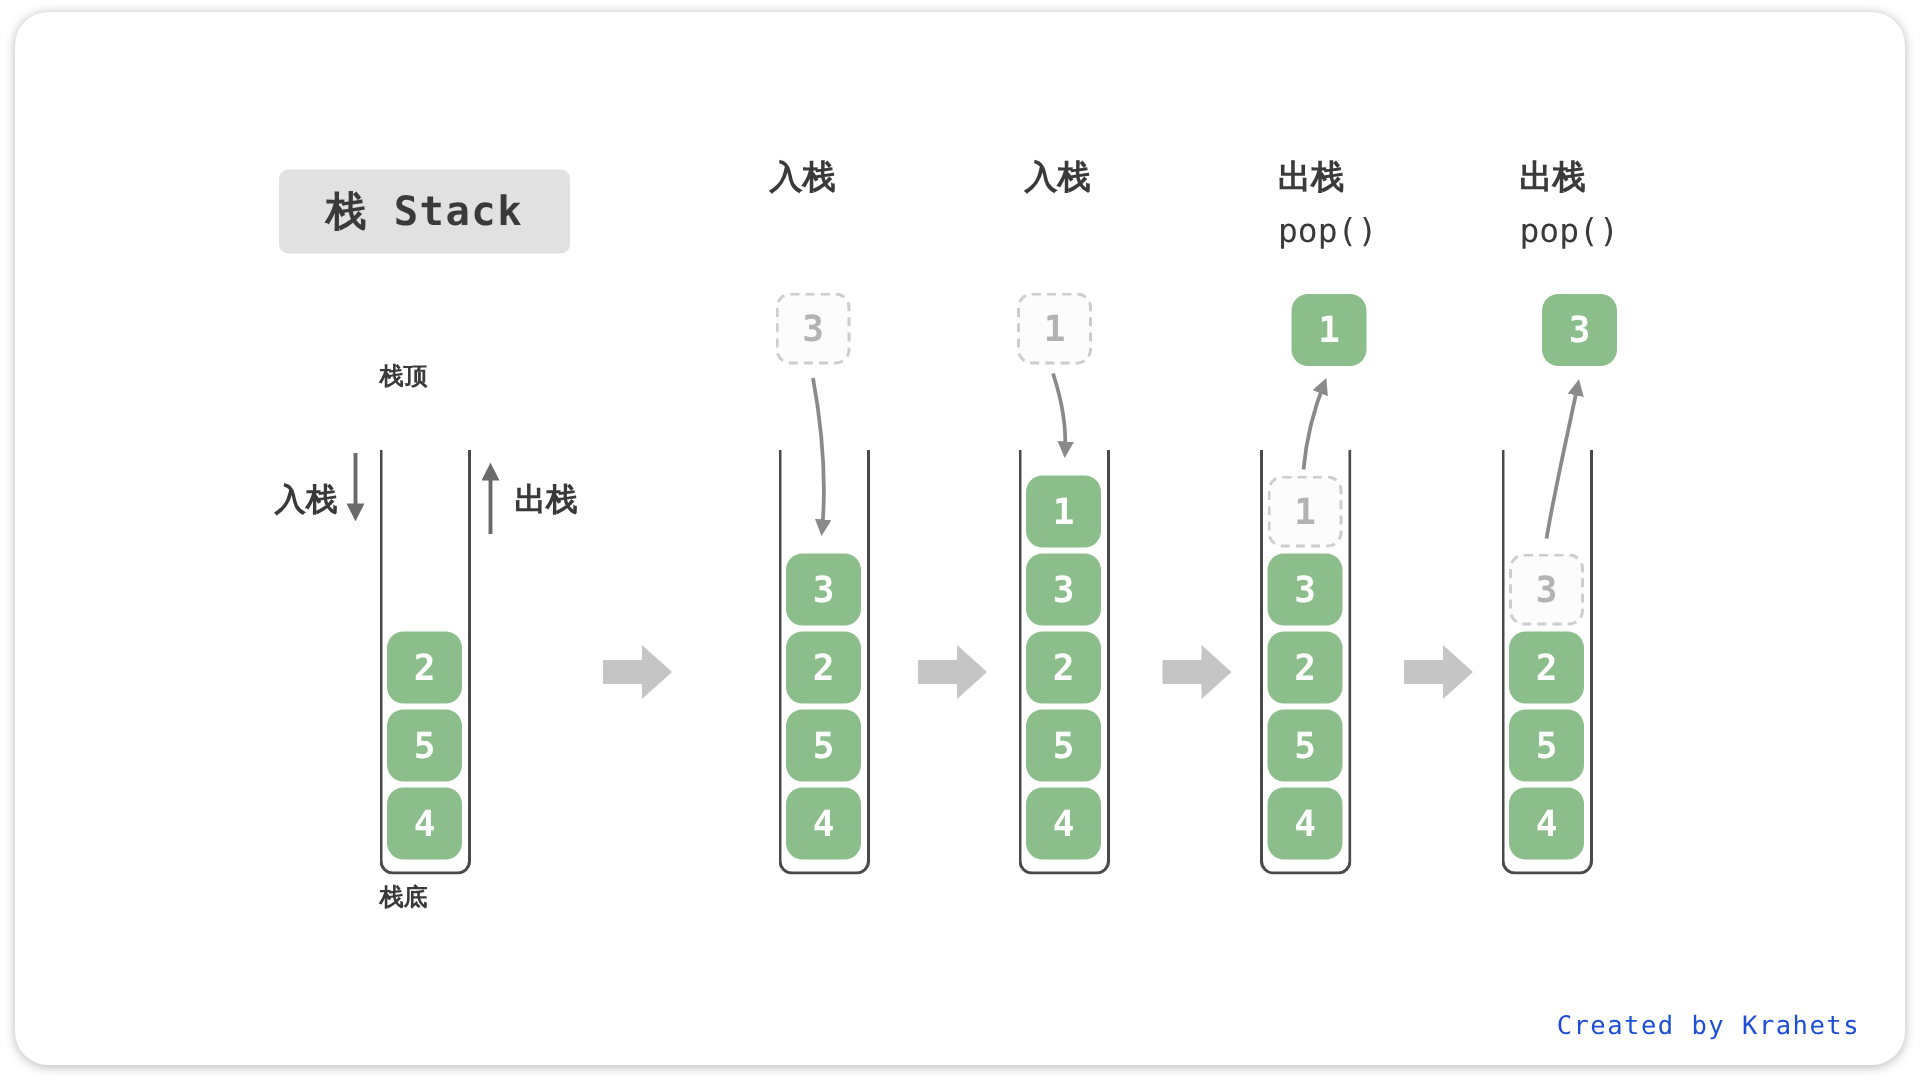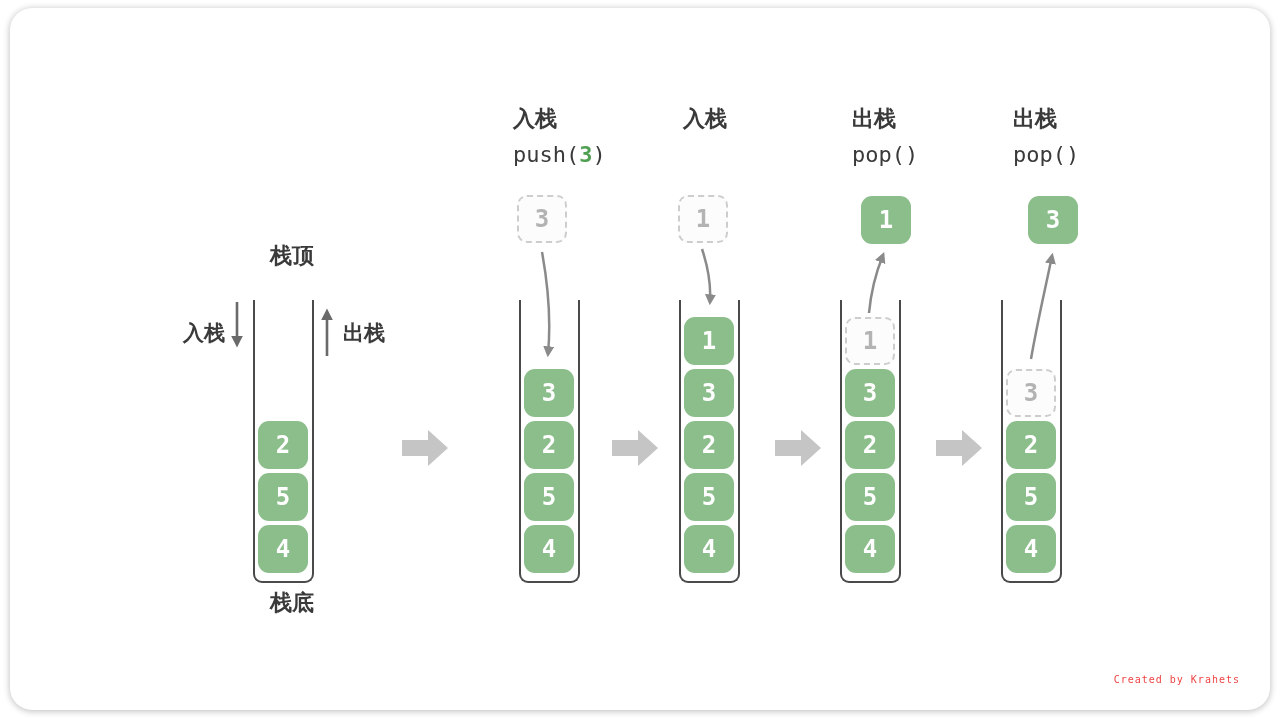--- a/index.html
+++ b/index.html
@@ -7,50 +7,51 @@
   .stage{position:absolute;left:0;top:0;width:1280px;height:720px;}
   .card{position:absolute;left:10px;top:8px;width:1260px;height:702px;background:#ffffff;
         border-radius:22px;box-shadow:0 1px 7px rgba(0,0,0,0.28);}
   .abs{position:absolute;}
 
   .title-box{left:186px;top:113px;width:194px;height:56px;background:#e1e1e1;border-radius:6px;
              display:flex;align-items:center;justify-content:center;
              font-family:"DejaVu Sans Mono", monospace;font-weight:bold;font-size:27px;color:#3a3a3a;
              letter-spacing:1px;}
 
-  .cap-label{width:61px;text-align:right;font-size:22px;font-weight:bold;color:#3a3a3a;}
+  .cap-label{width:61px;text-align:left;font-size:16px;font-weight:bold;color:#3a3a3a;}
   .side-label{font-size:21px;font-weight:bold;color:#3a3a3a;}
 
   .op-header{top:104px;width:170px;}
   .op-label{font-size:22px;font-weight:bold;color:#3a3a3a;line-height:30px;}
   .op-code{font-family:"DejaVu Sans Mono", monospace;font-size:22px;color:#3a3a3a;line-height:30px;margin-top:6px;}
   .op-code .arg{color:#4fa052;font-weight:bold;}
 
   .container{top:300px;width:61px;height:283px;border-left:2px solid #4a4a4a;
              border-right:2px solid #4a4a4a;border-bottom:2px solid #4a4a4a;
              border-radius:0 0 9px 9px;box-sizing:border-box;background:transparent;}
 
   .block{width:50px;height:48px;background:#8cbe8c;border-radius:11px;color:#ffffff;
          display:flex;align-items:center;justify-content:center;
          font-family:"DejaVu Sans Mono", monospace;font-size:24px;font-weight:bold;}
   .ghost{width:50px;height:48px;border:2px dashed #cdcdcd;border-radius:10px;background:#fcfcfc;
          box-sizing:border-box;color:#b3b3b3;display:flex;align-items:center;justify-content:center;
          font-family:"DejaVu Sans Mono", monospace;font-size:24px;font-weight:600;}
 
   .overlay{position:absolute;left:0;top:0;pointer-events:none;}
 
-  .watermark{right:40px;top:674px;font-family:"DejaVu Sans Mono", monospace;font-size:10px;
-             color:#ef4444;letter-spacing:1px;}
+  .watermark{right:40px;top:674px;font-family:"DejaVu Sans Mono", monospace;font-size:17px;
+             color:#1d4ed8;letter-spacing:1px;}
 </style>
 </head>
 <body>
 
 <div class="stage">
   <div class="card"></div>
 
+  <div class="abs title-box">栈 Stack</div>
 
   <svg class="overlay" width="1280" height="720">
     <defs>
       <marker id="mk-flow" viewBox="0 0 10 10" refX="7" refY="5" markerWidth="11" markerHeight="11" orient="auto" markerUnits="userSpaceOnUse">
         <path d="M0,0 L10,5 L0,10 Z" fill="#8a8a8a"></path>
       </marker>
       <marker id="mk-side" viewBox="0 0 10 10" refX="7" refY="5" markerWidth="12" markerHeight="12" orient="auto" markerUnits="userSpaceOnUse">
         <path d="M0,0 L10,5 L0,10 Z" fill="#6a6a6a"></path>
       </marker>
     </defs>
@@ -75,21 +76,20 @@
 
   <div class="abs container" style="left:253px"></div>
   <div class="abs block" style="left:258px;top:421px">2</div>
   <div class="abs block" style="left:258px;top:473px">5</div>
   <div class="abs block" style="left:258px;top:525px">4</div>
 
   <div class="abs cap-label" style="left:253px;top:588px">栈底</div>
 
   <div class="abs op-header" style="left:513px">
     <div class="op-label">入栈</div>
-    <div class="op-code"><span>push(</span><span class="arg">3</span><span>)</span></div>
   </div>
   <div class="abs ghost" style="left:517px;top:195px">3</div>
   <div class="abs container" style="left:519px"></div>
   <div class="abs block" style="left:524px;top:369px">3</div>
   <div class="abs block" style="left:524px;top:421px">2</div>
   <div class="abs block" style="left:524px;top:473px">5</div>
   <div class="abs block" style="left:524px;top:525px">4</div>
 
   <div class="abs op-header" style="left:683px">
     <div class="op-label">入栈</div>

